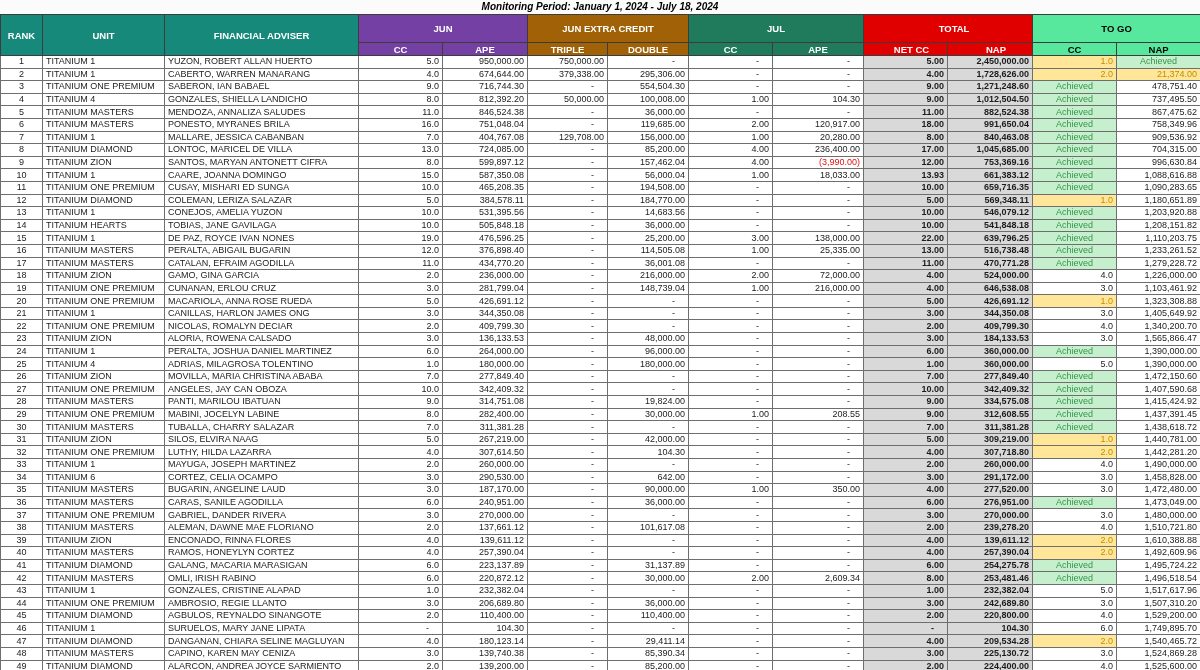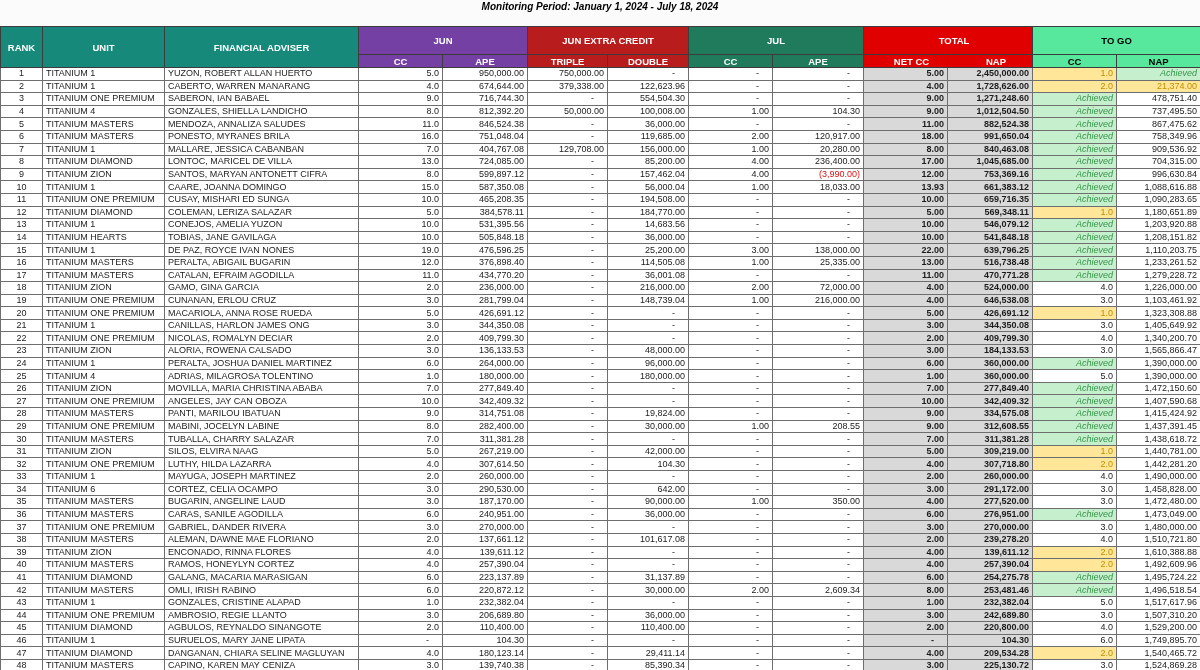--- a/index.html
+++ b/index.html
@@ -3,49 +3,49 @@
 <meta charset="utf-8">
 <style>
   * { box-sizing: border-box; }
   html, body { margin: 0; padding: 0; }
   body {
     width: 1200px; height: 670px; overflow: hidden;
     background: #ffffff;
     font-family: "Liberation Sans", sans-serif;
   }
   .title-bar {
-    height: 26px; line-height: 13px;
+    height: 14px; line-height: 13px;
     text-align: center; font-size: 10px; font-weight: bold; font-style: italic;
     color: #000; background: #fbfbfb;
   }
   table { width: 1200px; table-layout: fixed; border-collapse: collapse; }
   th, td { overflow: hidden; white-space: nowrap; }
   thead th {
     color: #fff; font-weight: bold; font-size: 9.5px; text-align: center;
     padding: 0; border: 1px solid #3c3c3c;
   }
   tr.h1 { height: 28px; }
   tr.h2 { height: 13px; }
   .hdr-teal  { background: #16897A; }
   .hdr-jun   { background: #7440A4; }
-  .hdr-extra { background: #b91c1c; }
+  .hdr-extra { background: #a16207; }
   .hdr-jul   { background: #1F7B5B; }
   .hdr-total { background: #E00000; padding-left: 12px; }
   .hdr-togo  { background: #57E89D; color: #000 !important; }
   tbody tr { height: 12.6px; }
   tbody td {
     font-size: 9px; line-height: 11px; padding: 0 3px;
     border: 1px solid #6e6e6e; color: #1c1c1c; background: #fff;
   }
   .c-rank { text-align: center; }
   .c-unit, .c-adviser { text-align: left; padding-left: 3px; }
   .c-num, .c-total, .c-togo { text-align: right; }
   .c-total { background: #D9D9D9; font-weight: bold; }
   .sec { border-left: 1px solid #1f1f1f; }
-  .s-good { background: #C6EFCE; color: #36954A; text-align: right; font-style: italic; }
+  .s-good { background: #C6EFCE; color: #36954A; text-align: center; }
   .s-warn { background: #FFE699; color: #BF8F00; }
   .s-neg  { color: #E01010; }
   .dash { padding-right: 13px; }
 </style>
 </head>
 <body>
 
 <div class="sheet">
   <div class="title-bar">Monitoring Period: January 1, 2024 - July 18, 2024</div>
   <table>
@@ -104,21 +104,21 @@
           <td class="c-togo sec s-warn">1.0</td>
           <td class="c-togo s-good">Achieved</td>
         </tr>
         <tr>
           <td class="c-rank">2</td>
           <td class="c-unit">TITANIUM 1</td>
           <td class="c-adviser">CABERTO, WARREN MANARANG</td>
           <td class="c-num sec">4.0</td>
           <td class="c-num">674,644.00</td>
           <td class="c-num sec">379,338.00</td>
-          <td class="c-num">122,623.96</td>
+          <td class="c-num">295,306.00</td>
           <td class="c-num sec dash">-</td>
           <td class="c-num dash">-</td>
           <td class="c-total sec">4.00</td>
           <td class="c-total">1,728,626.00</td>
           <td class="c-togo sec s-warn">2.0</td>
           <td class="c-togo s-warn">21,374.00</td>
         </tr>
         <tr>
           <td class="c-rank">3</td>
           <td class="c-unit">TITANIUM ONE PREMIUM</td>

